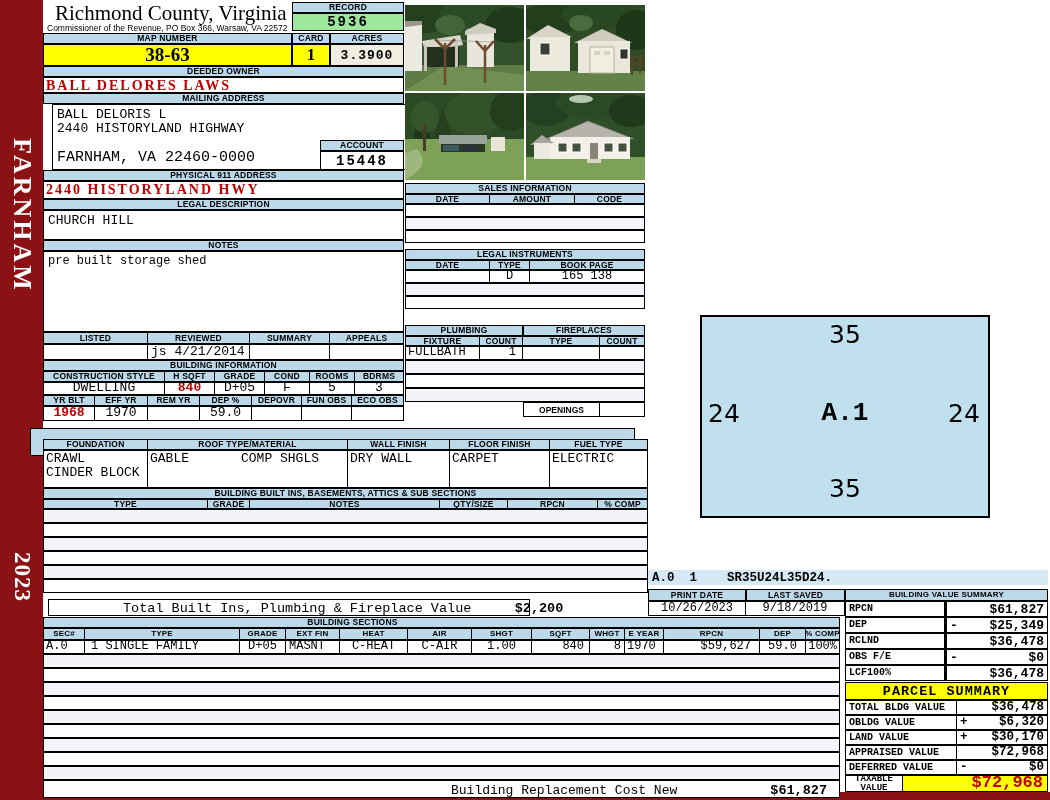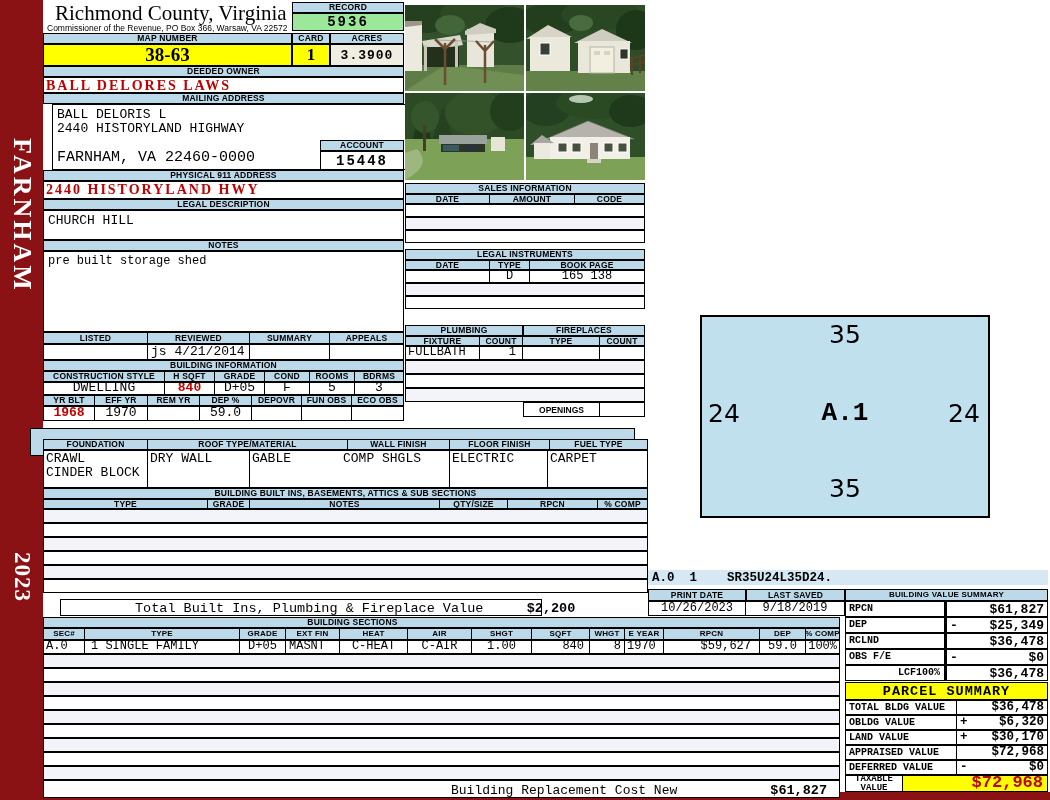--- a/index.html
+++ b/index.html
@@ -127,46 +127,46 @@
   <div class="hc" style="width:105px">FOUNDATION</div>
   <div class="hc" style="width:200px">ROOF TYPE/MATERIAL</div>
   <div class="hc" style="width:102px">WALL FINISH</div>
   <div class="hc" style="width:100px">FLOOR FINISH</div>
   <div class="hc" style="width:98px">FUEL TYPE</div>
 </div>
 <div class="fr" style="left:43px;top:450px;width:605px;height:38px">
   <div class="vc" style="width:105px;align-items:flex-start;padding:1px 0 0 2px">
     <div><span>CRAWL</span><br><span>CINDER BLOCK</span></div>
   </div>
-  <div class="vc" style="width:102px;align-items:flex-start;padding:1px 0 0 2px">DRY WALL</div>
   <div class="vc" style="width:200px;align-items:flex-start;padding:1px 0 0 2px">
     <span>GABLE</span>
     <span style="margin-left:52px">COMP SHGLS</span>
   </div>
+  <div class="vc" style="width:102px;align-items:flex-start;padding:1px 0 0 2px">DRY WALL</div>
+  <div class="vc" style="width:100px;align-items:flex-start;padding:1px 0 0 2px">CARPET</div>
   <div class="vc" style="width:98px;align-items:flex-start;padding:1px 0 0 2px">ELECTRIC</div>
-  <div class="vc" style="width:100px;align-items:flex-start;padding:1px 0 0 2px">CARPET</div>
 </div>
 
 <div class="h" style="left:43px;top:488px;width:605px;height:11px">BUILDING BUILT INS, BASEMENTS, ATTICS &amp; SUB SECTIONS</div>
 <div class="fr" style="left:43px;top:499px;width:605px;height:10px">
   <div class="hc" style="width:165px">TYPE</div>
   <div class="hc" style="width:42px">GRADE</div>
   <div class="hc" style="width:190px">NOTES</div>
   <div class="hc" style="width:68px">QTY/SIZE</div>
   <div class="hc" style="width:90px">RPCN</div>
   <div class="hc" style="width:50px">% COMP</div>
 </div>
 <div class="box stripe" style="left:43px;top:509px;width:605px;height:14px"></div>
 <div class="box" style="left:43px;top:523px;width:605px;height:14px"></div>
 <div class="box stripe" style="left:43px;top:537px;width:605px;height:14px"></div>
 <div class="box" style="left:43px;top:551px;width:605px;height:14px"></div>
 <div class="box stripe" style="left:43px;top:565px;width:605px;height:14px"></div>
 <div class="box" style="left:43px;top:579px;width:605px;height:14px"></div>
 
-<div class="box" style="left:60px;top:599px;width:482px;height:17px">
+<div class="box" style="left:48px;top:599px;width:482px;height:17px">
   <span class="abs mono" style="left:74px;top:1px;font-size:13.5px">Total Built Ins, Plumbing &amp; Fireplace Value</span>
   <span class="abs mono b" style="left:440px;top:1px;width:100px;text-align:center;font-size:13.5px">$2,200</span>
 </div>
 
 <div class="abs" style="left:405px;top:5px;width:119px;height:86px">
 <svg width="119" height="86" viewBox="0 0 119 86" preserveAspectRatio="none">
 <rect width="119" height="86" fill="#33512a"></rect>
       <ellipse cx="20" cy="12" rx="28" ry="16" fill="#24401e"></ellipse>
       <ellipse cx="70" cy="8" rx="35" ry="14" fill="#2b4a24"></ellipse>
       <ellipse cx="105" cy="20" rx="25" ry="18" fill="#1f3a1a"></ellipse>
@@ -342,21 +342,21 @@
     </div>
 </div>
 <div class="fr" style="left:845px;top:649px;width:203px;height:16px">
   <div class="vc blab" style="width:100px">OBS F/E</div>
   <div class="vc bval" style="width:103px;border-left:2px solid #000">
       <span>-</span>
       <span>$0</span>
     </div>
 </div>
 <div class="fr" style="left:845px;top:665px;width:203px;height:16px">
-  <div class="vc blab" style="width:100px;justify-content:flex-end;padding-right:4px">
+  <div class="vc blab" style="width:100px;justify-content:flex-start;padding-right:4px">
       <span>LCF</span>
       <span>100%</span>
     </div>
   <div class="vc bval" style="width:103px;border-left:2px solid #000">
       <span></span>
       <span>$36,478</span>
     </div>
 </div>
 
 <div class="h" style="left:43px;top:617px;width:797px;height:11px;padding-right:178px">

